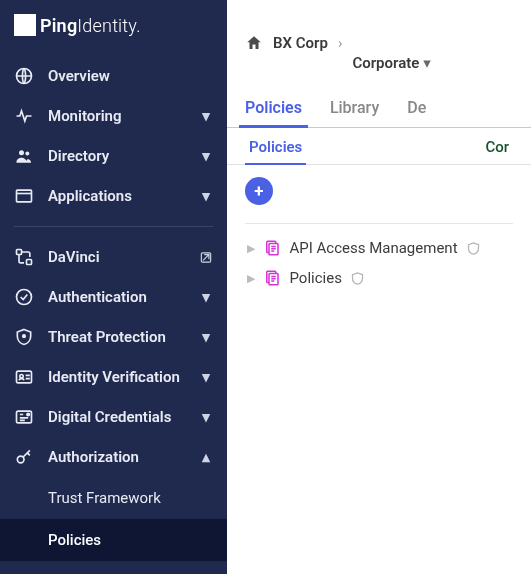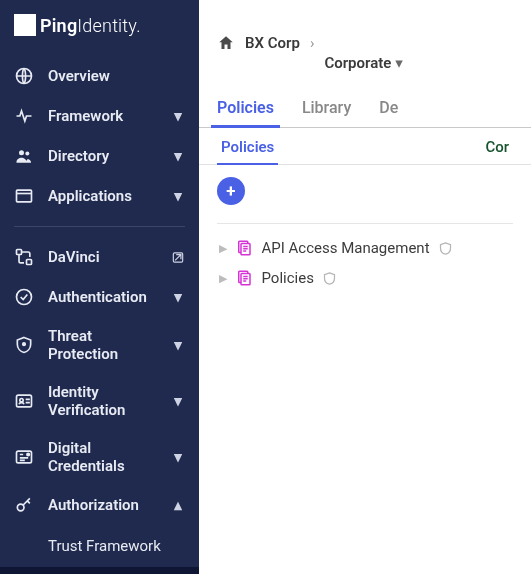--- a/index.html
+++ b/index.html
@@ -5,21 +5,21 @@
     * { margin: 0; padding: 0; box-sizing: border-box; }
     body {
       font-family: -apple-system, BlinkMacSystemFont, "Segoe UI", Roboto, sans-serif;
       display: flex;
       width: 531px;
       height: 574px;
       overflow: hidden;
       background: #fff;
     }
     .sidebar {
-      width: 199px;
+      width: 227px;
       background: #1f2a4e;
       color: #fff;
       display: flex;
       flex-direction: column;
       flex-shrink: 0;
     }
     .logo-area {
       display: flex;
       align-items: center;
       padding: 14px 14px 14px 14px;
@@ -205,21 +205,21 @@
           </svg>
       </span>
       <span class="nav-label">Overview</span>
     </div>
     <div class="nav-item">
       <span class="nav-icon">
         <svg width="20" height="20" viewBox="0 0 24 24" fill="none" stroke="currentColor" stroke-width="2">
             <path d="M3 12h4l2-6 4 12 2-6h6"></path>
           </svg>
       </span>
-      <span class="nav-label">Framework</span>
+      <span class="nav-label">Monitoring</span>
       <span class="chevron">▾</span>
     </div>
     <div class="nav-item">
       <span class="nav-icon">
         <svg width="20" height="20" viewBox="0 0 24 24" fill="currentColor">
             <circle cx="9" cy="8" r="3"></circle>
             <circle cx="16" cy="9" r="2.4"></circle>
             <path d="M3 19c0-3 3-5 6-5s6 2 6 5v1H3zM14.5 20c0-2 .7-3.7 2-4.5 2.2.3 4 1.9 4 4.5v0h-6z"></path>
           </svg>
       </span>

